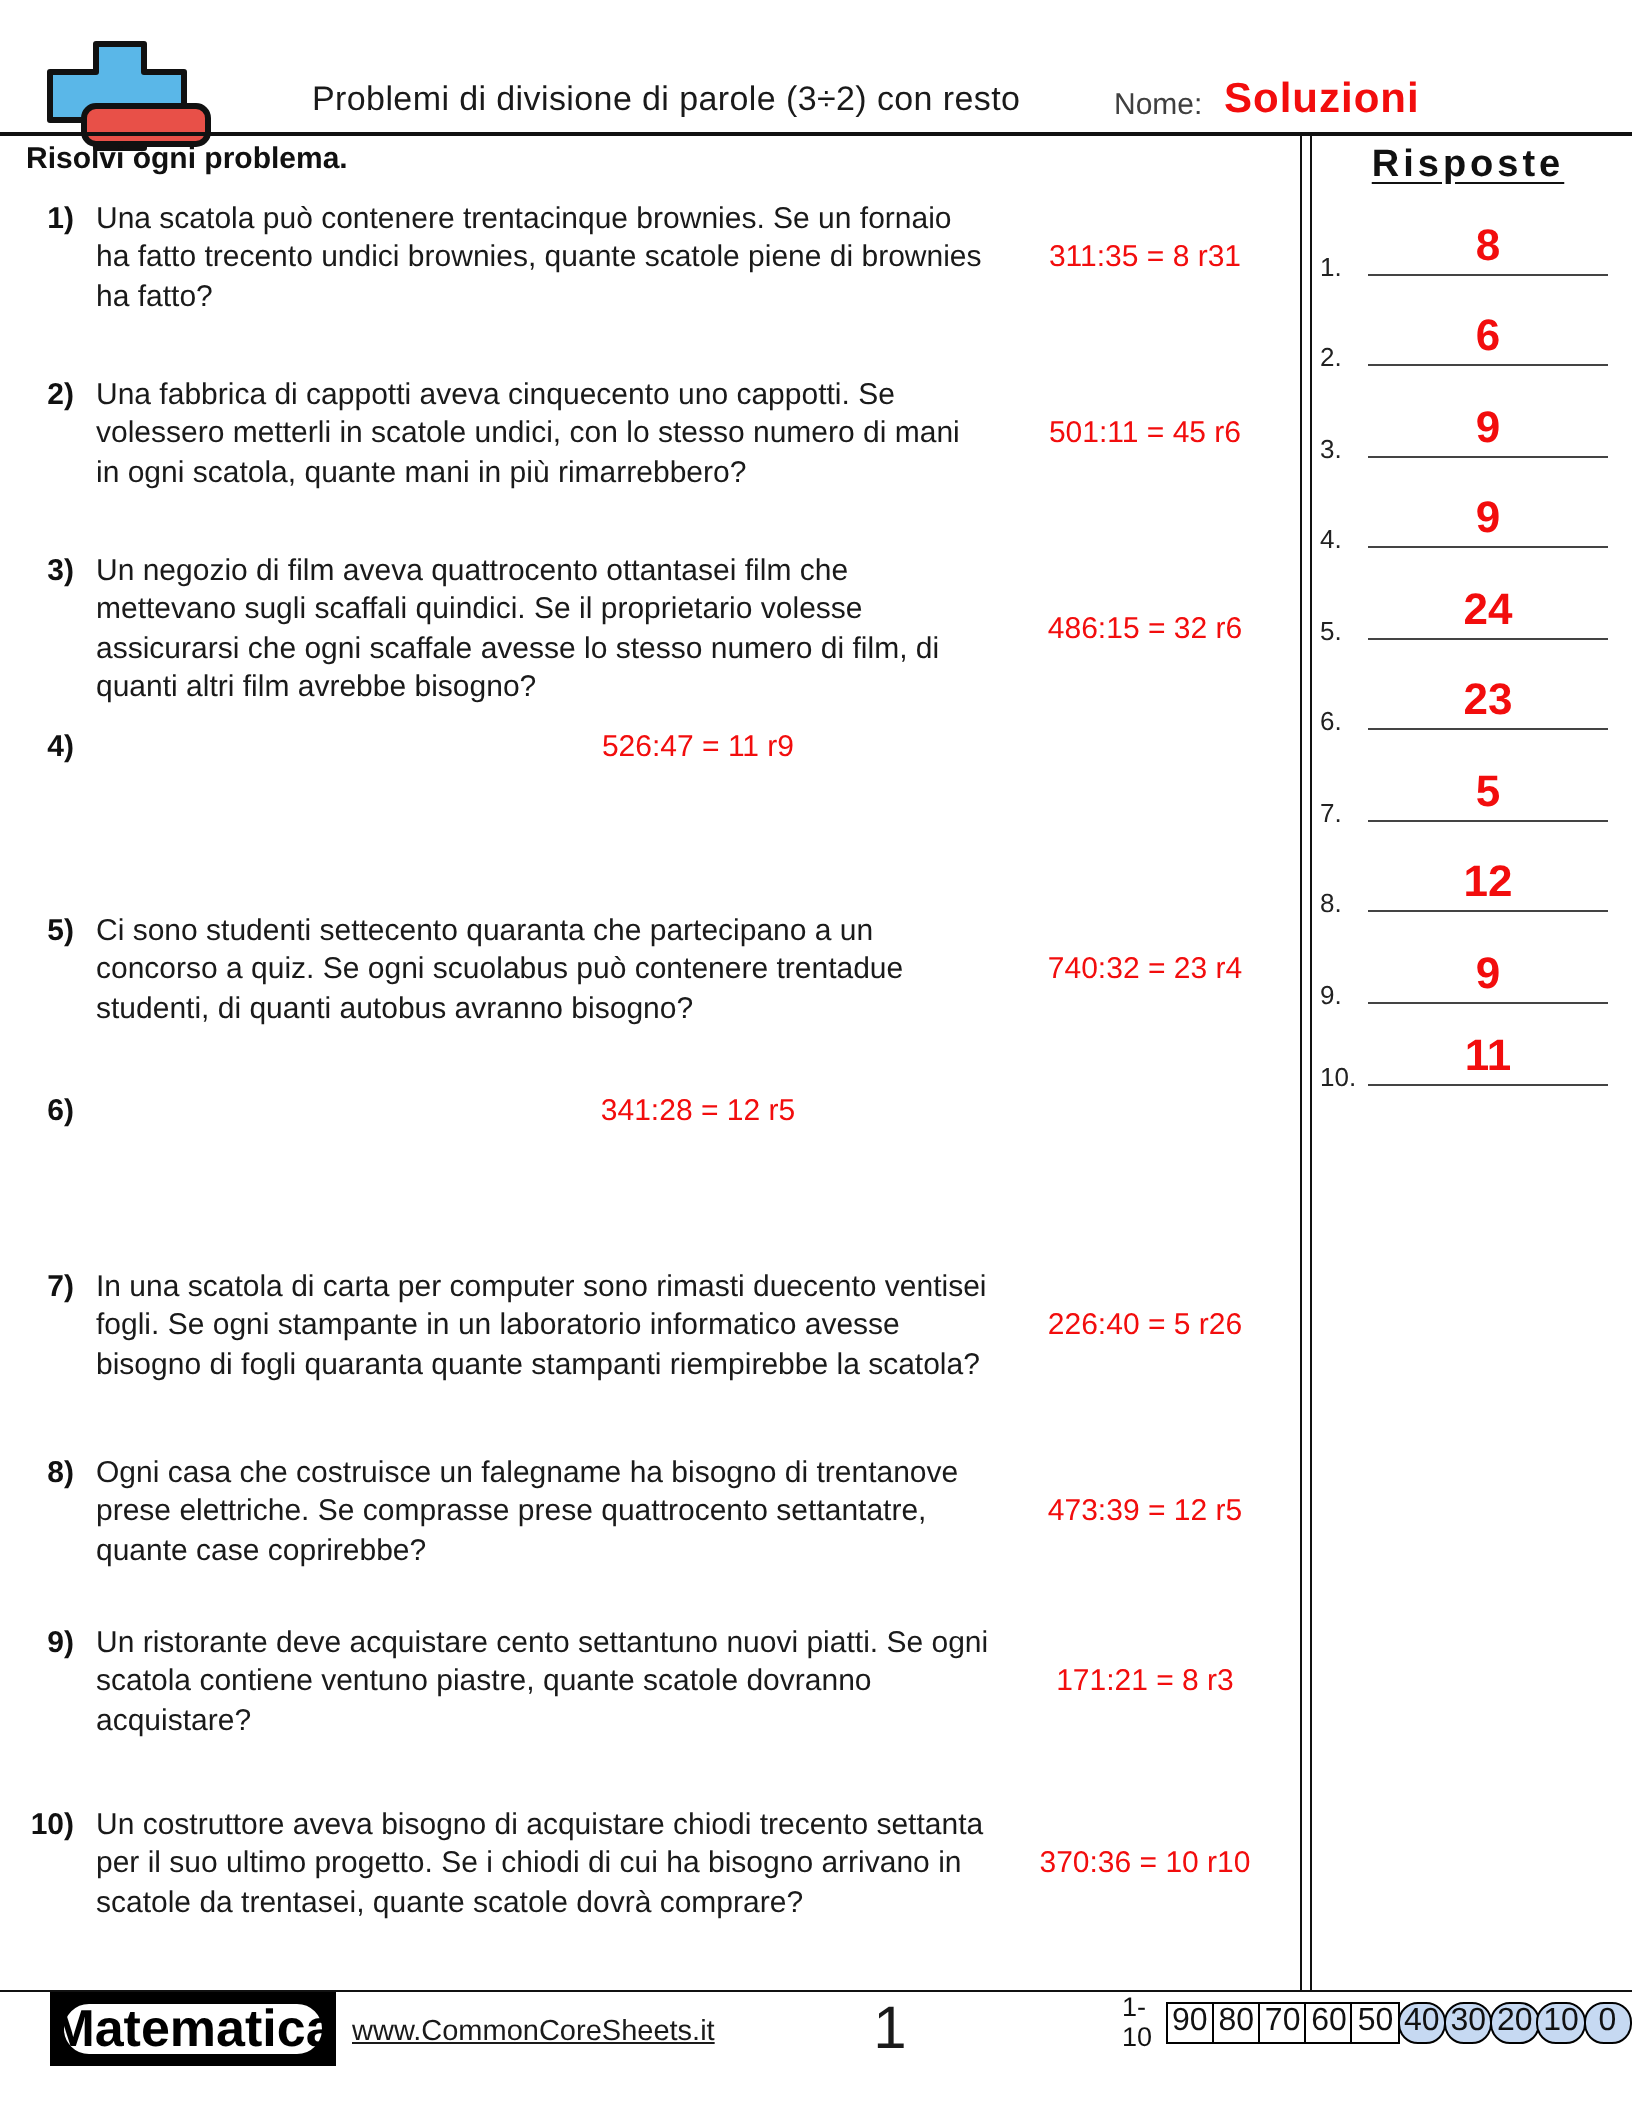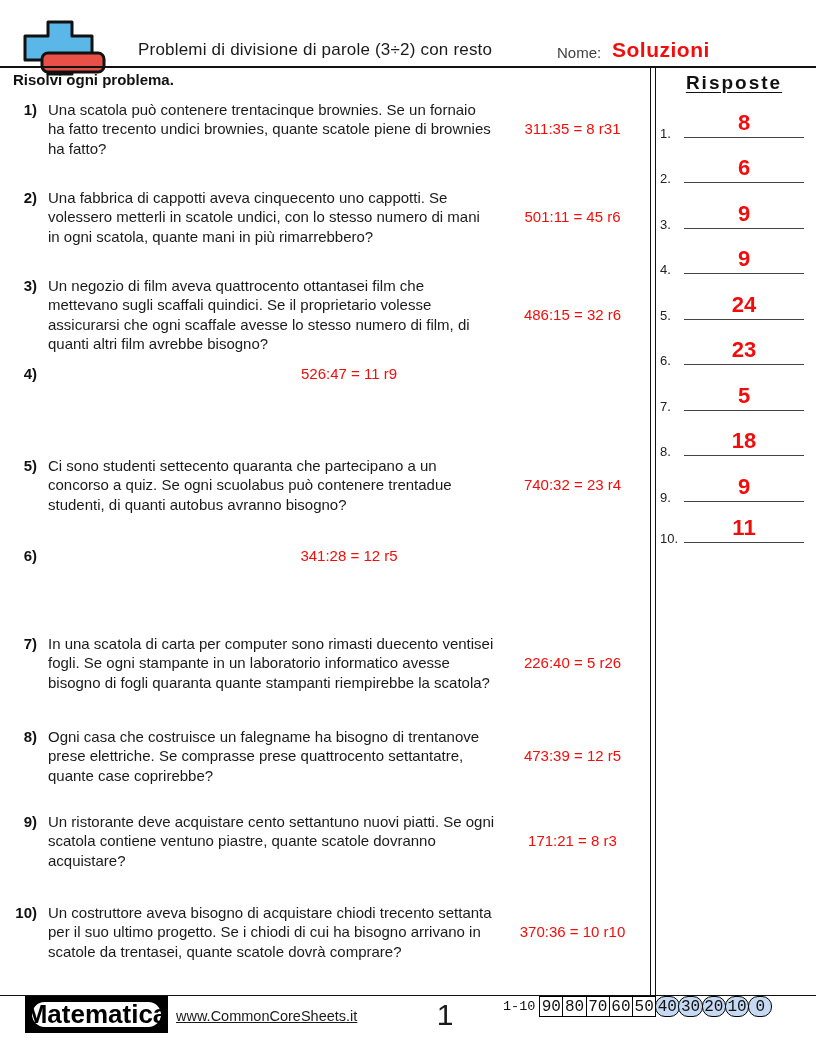--- a/index.html
+++ b/index.html
@@ -3,21 +3,21 @@
 <meta charset="utf-8">
 <style>
   * { margin:0; padding:0; box-sizing:border-box; }
   html,body { background:#888; }
   body { font-family:"Liberation Sans","DejaVu Sans",sans-serif; }
   .page { position:relative; width:816px; height:1056px; background:#fff; margin:0 auto;
           overflow:hidden; color:#111; }
 
   
   .logo { position:absolute; left:20px; top:20px; width:88px; height:58px; }
-  .title { position:absolute; left:138px; top:40px; width:390px; font-size:17px;
+  .title { position:absolute; left:156px; top:40px; width:390px; font-size:17px;
            color:#1a1a1a; letter-spacing:.2px; }
   .name-label { position:absolute; left:557px; top:44px; font-size:15px; color:#404040; }
   .name-value { position:absolute; left:612px; top:38px; font-size:21px; font-weight:bold;
                 color:#f20d0d; letter-spacing:.5px; }
   .rule-top { position:absolute; left:0; top:66px; width:816px; border-top:2.5px solid #111; }
   .instructions { position:absolute; left:13px; top:71px; font-size:15px; font-weight:bold; }
 
   
   .vsep { position:absolute; left:650px; top:68px; height:927px; width:6px;
           border-left:1.8px solid #111; border-right:1.8px solid #111; }
@@ -42,21 +42,21 @@
 
   
   .rule-bottom { position:absolute; left:0; top:995px; width:816px; border-top:1.8px solid #111; }
   .brand-box { position:absolute; left:25px; top:996px; width:143px; height:37px; background:#000; }
   .brand-pill { position:absolute; left:5px; top:4px; right:5px; bottom:4px; background:#fff;
                 border:2.5px solid #000; border-radius:16px; display:flex; align-items:center;
                 justify-content:center; font-size:26px; font-weight:bold; color:#000000; }
   .website { position:absolute; left:176px; top:1008px; font-size:14.5px; color:#1a1a1a;text-decoration:underline; }
   .page-num { position:absolute; left:400px; top:998px; width:90px; text-align:center;
               font-size:30px; color:#1a1a1a; }
-  .score-strip { position:absolute; left:503px; top:996px; display:flex; align-items:center;font-family:Liberation Mono, monospace; }
+  .score-strip { position:absolute; left:561px; top:996px; display:flex; align-items:center; }
   .score-label { font-size:13.5px; margin-right:5px; }
   .score-cells { display:flex; }
   .score-cell { width:24.5px; height:21px; border:1.3px solid #000; margin-left:-1.3px;
                 display:flex; align-items:center; justify-content:center; font-size:16px;
                 background:#fff; }
   .score-cell.hl { background:#c6d9f2;border-radius:10px; }
 </style>
 </head>
 <body>
 
@@ -175,21 +175,21 @@
     <div class="ans-val">23</div>
     <div class="ans-line"></div>
   </div>
   <div class="ans-row" style="top:375px">
     <span class="ans-label">7.</span>
     <div class="ans-val">5</div>
     <div class="ans-line"></div>
   </div>
   <div class="ans-row" style="top:420px">
     <span class="ans-label">8.</span>
-    <div class="ans-val">18</div>
+    <div class="ans-val">12</div>
     <div class="ans-line"></div>
   </div>
   <div class="ans-row" style="top:466px">
     <span class="ans-label">9.</span>
     <div class="ans-val">9</div>
     <div class="ans-line"></div>
   </div>
   <div class="ans-row" style="top:507px">
     <span class="ans-label">10.</span>
     <div class="ans-val">11</div>

